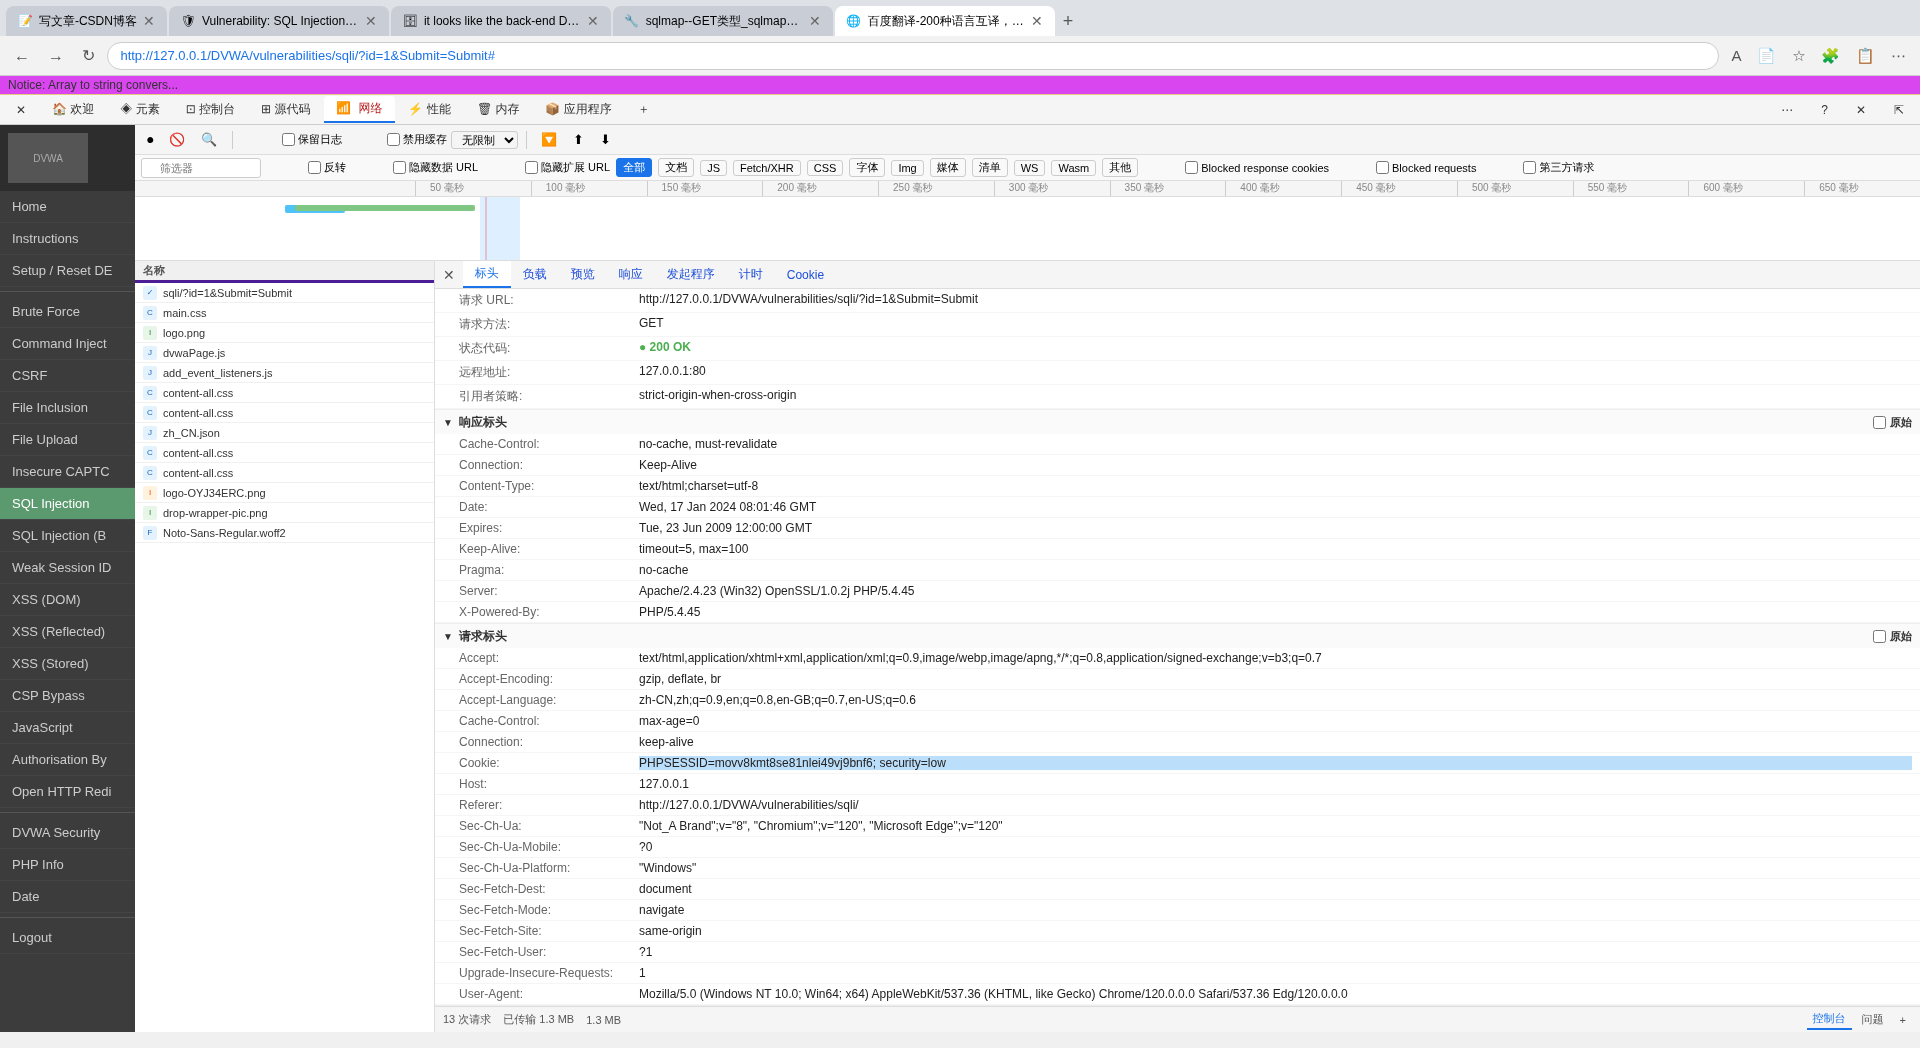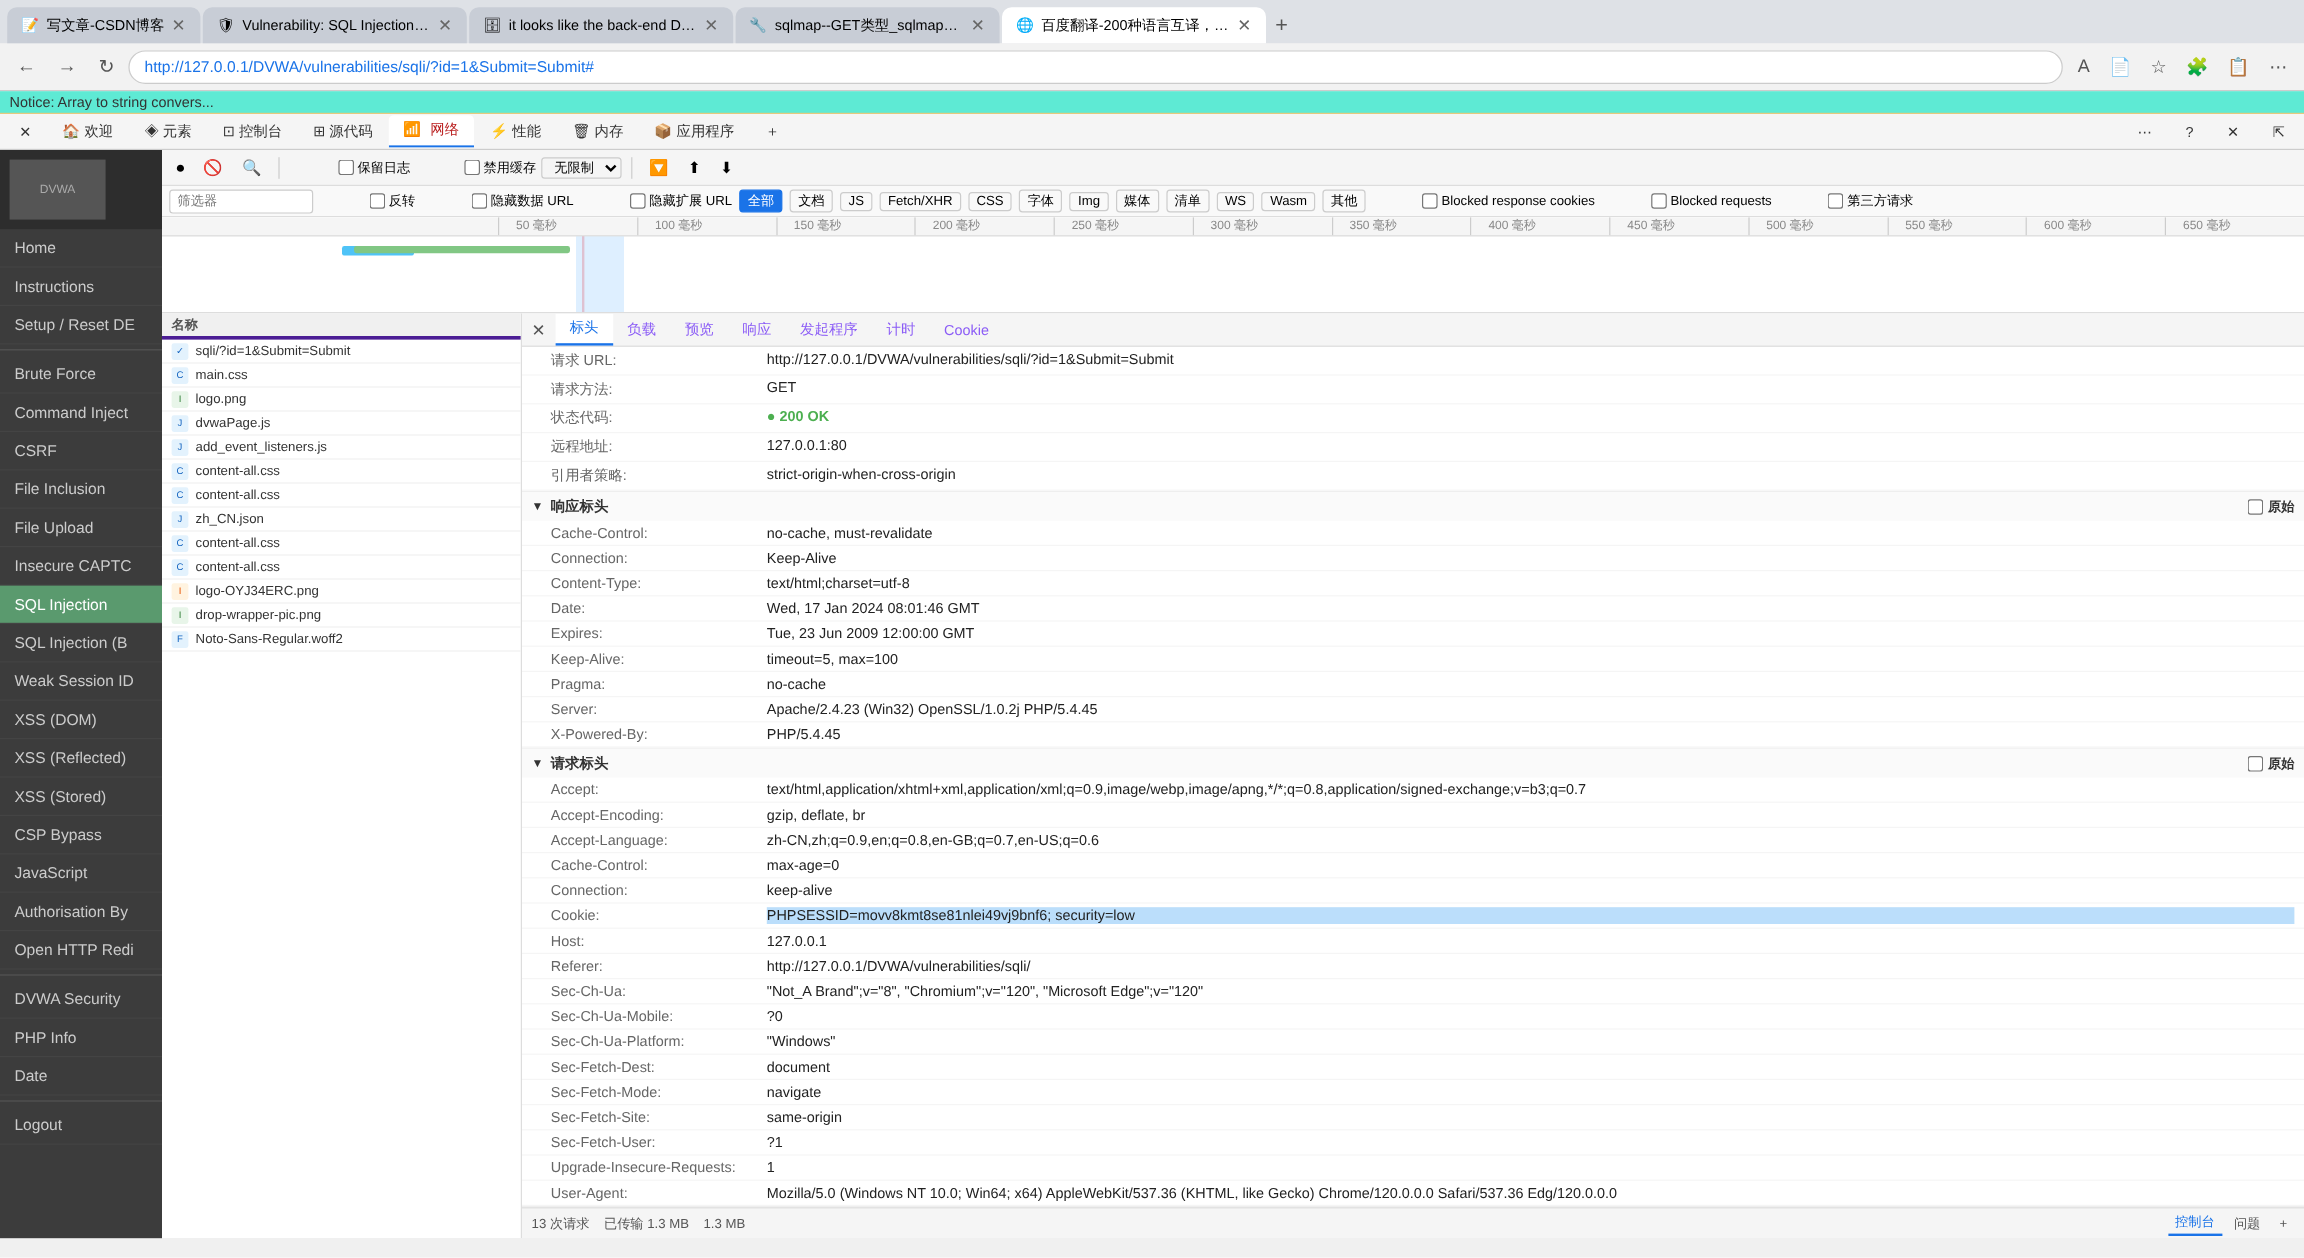--- a/index.html
+++ b/index.html
@@ -12,40 +12,40 @@
     .tab.active { background: #fff; }
     .tab.inactive { background: #c8cdd6; }
     .tab-title { white-space: nowrap; overflow: hidden; text-overflow: ellipsis; max-width: 170px; }
     .tab-close { font-size: 14px; cursor: pointer; color: #666; }
     .tab-new { background: none; border: none; font-size: 18px; cursor: pointer; padding: 0 6px; color: #555; }
     .browser-controls { display: flex; align-items: center; height: 40px; background: #f2f2f2; padding: 0 8px; gap: 6px; border-bottom: 1px solid #ccc; }
     .nav-btn { background: none; border: none; font-size: 16px; cursor: pointer; color: #555; padding: 4px 6px; border-radius: 4px; }
     .address-bar { flex: 1; height: 28px; border: 1px solid #ccc; border-radius: 14px; padding: 0 12px; font-size: 13px; background: #fff; color: #1a73e8; }
     .browser-actions { display: flex; align-items: center; gap: 4px; }
     .browser-action-btn { background: none; border: none; font-size: 15px; cursor: pointer; color: #555; padding: 4px 6px; border-radius: 4px; }
-    .notice-bar { background: #5eead4; color: #333; font-size: 12px; padding: 2px 8px; border-bottom: 1px solid #e5c97e; }
+    .notice-bar { background: #d946ef; color: #333; font-size: 12px; padding: 2px 8px; border-bottom: 1px solid #e5c97e; }
     .devtools-tabs { display: flex; align-items: center; height: 30px; background: #f5f5f5; border-bottom: 1px solid #ccc; padding: 0 4px; gap: 2px; }
     .devtools-tab { padding: 4px 12px; font-size: 12px; border: none; background: none; cursor: pointer; color: #333; border-radius: 4px 4px 0 0; }
     .devtools-tab.active { background: #fff; border-bottom: 2px solid #1a73e8; color: #b91c1c; font-family: Liberation Mono, monospace; }
 
     
     .sidebar { width: 135px; background: #3c3c3c; color: #fff; display: flex; flex-direction: column; overflow-y: auto; flex-shrink: 0; }
     .sidebar-logo { background: #2d2d2d; padding: 8px; text-align: center; }
     .sidebar-logo-img { width: 80px; height: 50px; background: #555; display: flex; align-items: center; justify-content: center; color: #aaa; font-size: 10px; }
     .sidebar-item { padding: 8px 12px; font-size: 13px; cursor: pointer; color: #ccc; border-bottom: 1px solid #444; }
     .sidebar-separator { height: 1px; background: #555; margin: 4px 0; }
     .sidebar-item.selected { background: #5a9a6e; color: #fff; }
 
     
     .network-panel { display: flex; flex-direction: column; flex: 1; overflow: hidden; }
     .network-toolbar { display: flex; align-items: center; height: 30px; background: #f5f5f5; border-bottom: 1px solid #ddd; padding: 0 6px; gap: 4px; flex-shrink: 0; }
     .network-toolbar-btn { background: none; border: none; font-size: 13px; cursor: pointer; padding: 3px 6px; border-radius: 3px; }
     .toolbar-separator { width: 1px; height: 18px; background: #ccc; margin: 0 4px; }
     .filter-row { display: flex; align-items: center; height: 26px; background: #f9f9f9; border-bottom: 1px solid #ddd; padding: 0 6px; gap: 6px; flex-shrink: 0; font-size: 11px; }
-    .filter-input { height: 20px; border: 1px solid #ccc; padding: 0 6px; font-size: 11px; width: 120px; border-radius: 3px; }
+    .filter-input { height: 20px; border: 1px solid #ccc; padding: 0 18px; font-size: 11px; width: 120px; border-radius: 3px; }
     .filter-checkbox { font-size: 11px; display: flex; align-items: center; gap: 3px; margin-left: 41px; }
     .filter-checkbox input { margin: 0; }
     .filter-btn { background: none; border: 1px solid #ccc; padding: 1px 6px; font-size: 11px; border-radius: 3px; cursor: pointer; }
     .filter-btn.active { background: #1a73e8; color: #fff; border-color: #1a73e8; }
 
     
     .timeline-area { height: 80px; background: #fff; border-bottom: 1px solid #ddd; position: relative; overflow: hidden; flex-shrink: 0; }
     .timeline-ruler { display: flex; background: #f5f5f5; height: 16px; border-bottom: 1px solid #ddd; padding-left: 140px; }
     .timeline-tick { flex: 1; border-left: 1px solid #ccc; font-size: 10px; padding-left: 14px; color: #888; }
     .timeline-chart { position: relative; height: 64px; padding-left: 140px; }
@@ -57,21 +57,21 @@
     .request-item { display: flex; align-items: center; height: 20px; font-size: 11px; padding: 0 8px; border-bottom: 1px solid #f0f0f0; cursor: pointer; }
     .request-item .req-icon { width: 14px; height: 14px; border-radius: 2px; margin-right: 6px; flex-shrink: 0; display: flex; align-items: center; justify-content: center; font-size: 8px; }
     .req-icon.blue { background: #e3f2fd; color: #1565c0; }
     .req-icon.green { background: #e8f5e9; color: #2e7d32; }
     .req-icon.orange { background: #fff3e0; color: #e65100; }
     .request-name { flex: 1; overflow: hidden; text-overflow: ellipsis; white-space: nowrap; color: #333; }
 
     
     .details-panel { flex: 1; display: flex; flex-direction: column; overflow: hidden; background: #fff; }
     .details-tabs { display: flex; align-items: center; height: 28px; background: #f5f5f5; border-bottom: 1px solid #ddd; padding: 0 8px; gap: 0; }
-    .details-tab { padding: 4px 12px; font-size: 12px; cursor: pointer; border: none; background: none; color: #8b5cf6; }
+    .details-tab { padding: 4px 12px; font-size: 12px; cursor: pointer; border: none; background: none; color: #1d4ed8; }
     .details-tab.active { color: #1a73e8; border-bottom: 2px solid #1a73e8; background: #fff; }
     .details-tab-close { background: none; border: none; font-size: 14px; cursor: pointer; color: #555; margin-right: 8px; }
     .details-content { flex: 1; overflow-y: auto; padding: 0; }
     .details-section { border-bottom: 1px solid #eee; }
     .details-section-header { display: flex; align-items: center; height: 24px; padding: 0 8px; background: #fafafa; cursor: pointer; font-size: 12px; font-weight: bold; color: #333; }
     .details-section-header .arrow { margin-right: 6px; font-size: 10px; }
     .detail-row { display: flex; align-items: flex-start; padding: 3px 8px 3px 24px; border-bottom: 1px solid #f5f5f5; font-size: 12px; }
     .detail-key { color: #666; min-width: 180px; flex-shrink: 0; }
     .detail-value { color: #222; word-break: break-all; flex: 1; }
 

